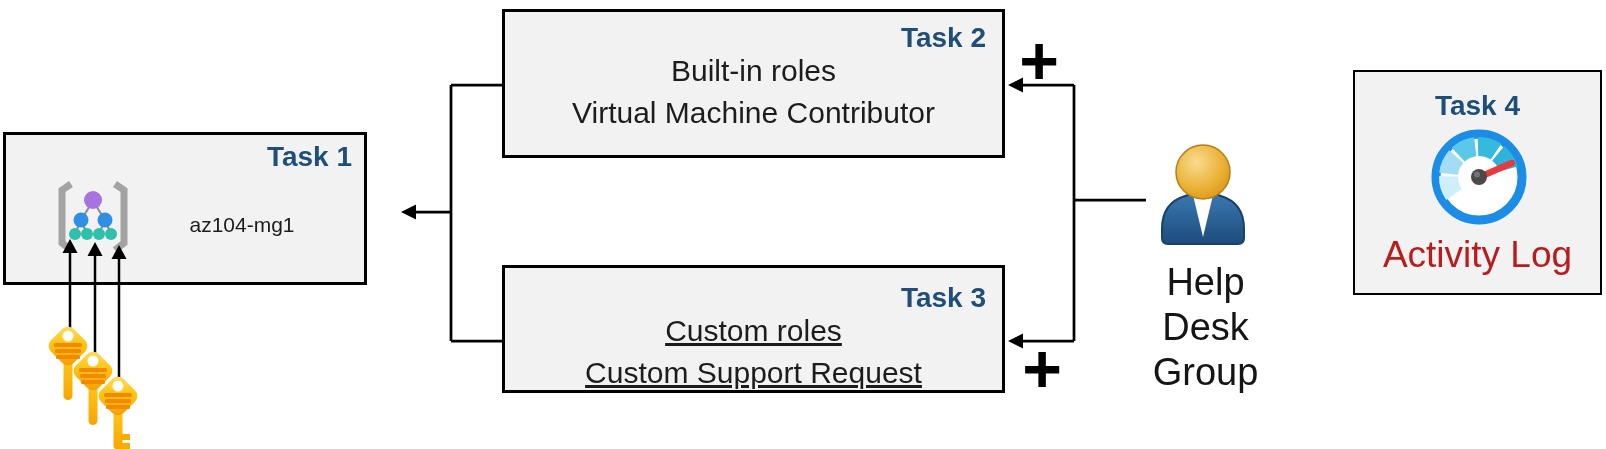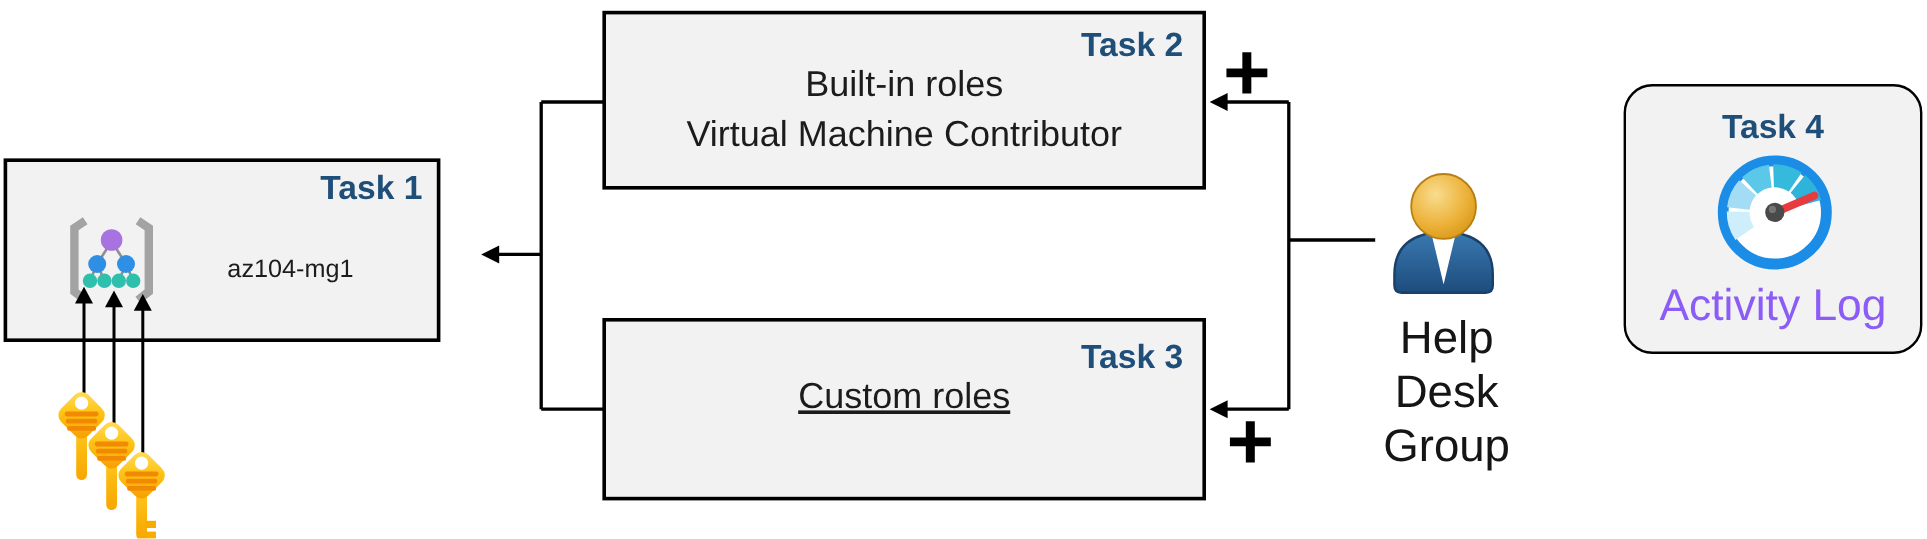--- a/index.html
+++ b/index.html
@@ -9,21 +9,21 @@
   }
   .tbox{position:absolute;background:#f2f2f2;border:3px solid #000;box-sizing:border-box;z-index:1;}
   .tbox.thin{border-width:2.5px;}
   .badge{position:absolute;font-weight:700;font-size:28px;color:#1f4e79;white-space:nowrap;}
   .badge.tr{top:10px;right:16px;text-align:center;}
   .badge.ctr{top:18px;left:0;right:0;text-align:center;}
   .boxlines{position:absolute;left:0;right:0;text-align:center;font-size:30px;line-height:42px;color:#1c1c1c;}
   .t1name{position:absolute;left:122px;right:8px;top:70px;text-align:center;font-size:21px;line-height:40px;color:#1c1c1c;}
   .mgicon{position:absolute;left:46px;top:42px;width:82px;height:82px;}
   .gauge{position:absolute;left:74px;top:55px;width:100px;height:100px;}
-  .caption{position:absolute;left:0;right:0;top:162px;text-align:center;font-size:37px;color:#8b5cf6;}
+  .caption{position:absolute;left:0;right:0;top:162px;text-align:center;font-size:37px;color:#b91c1c;}
   .overlay{position:absolute;left:0;top:0;width:1606px;height:449px;z-index:5;pointer-events:none;}
   .icons{position:absolute;z-index:6;}
   .plus{position:absolute;width:64px;height:64px;display:flex;align-items:center;justify-content:center;
         font-size:68px;font-weight:700;color:#000;z-index:4;}
   .hd-label{position:absolute;left:1118px;top:260px;width:175px;text-align:center;
             font-size:38px;line-height:45px;color:#151515;z-index:2;}
 </style>
 </head>
 <body>
 
@@ -82,28 +82,29 @@
   </div>
 
   <div class="tbox" style="left:502px;top:9px;width:503px;height:149px;">
     <div class="badge tr">Task 2</div>
     <div class="boxlines" style="top:38px;">
       <div>Built-in roles</div>
       <div>Virtual Machine Contributor</div>
     </div>
   </div>
 
-  <div class="tbox" style="left:502px;top:265px;width:503px;height:152px;">
+  <div class="tbox" style="left:502px;top:265px;width:503px;height:128px;">
     <div class="badge tr" style="top:14px;">Task 3</div>
     <div class="boxlines" style="top:42px;text-decoration:underline;">
       <div>Custom roles</div>
+      <div>Custom Support Request</div>
     </div>
   </div>
 
-  <div class="tbox thin" style="left:1353px;top:70px;width:249px;height:225px;border-radius:24px;">
+  <div class="tbox thin" style="left:1353px;top:70px;width:249px;height:225px;">
     <div class="badge ctr">Task 4</div>
     <svg class="gauge" viewBox="0 0 100 100">
       <g transform="translate(50,50)">
         <circle r="43" fill="#ffffff" stroke="#1b8de6" stroke-width="9"></circle>
         <path d="M -32.8 23.0 A 40 40 0 0 1 -40.0 -0.7 L -21.0 -0.4 A 21 21 0 0 0 -17.2 12.1 Z" fill="#cfeefb"></path>
         <path d="M -39.8 -4.2 A 40 40 0 0 1 -29.7 -26.8 L -15.6 -14.1 A 21 21 0 0 0 -20.9 -2.2 Z" fill="#a3ddf5"></path>
         <path d="M -27.3 -29.3 A 40 40 0 0 1 -4.9 -39.7 L -2.6 -20.8 A 21 21 0 0 0 -14.3 -15.4 Z" fill="#5cc8e9"></path>
         <path d="M -1.4 -40.0 A 40 40 0 0 1 22.4 -33.2 L 11.7 -17.4 A 21 21 0 0 0 -0.7 -21.0 Z" fill="#35b9dd"></path>
         <path d="M 25.2 -31.1 A 40 40 0 0 1 38.6 -10.4 L 20.3 -5.4 A 21 21 0 0 0 13.2 -16.3 Z" fill="#2eb4da"></path>
         <line x1="-3" y1="1.5" x2="33" y2="-14" stroke="#e83b40" stroke-width="6.5" stroke-linecap="round"></line>

